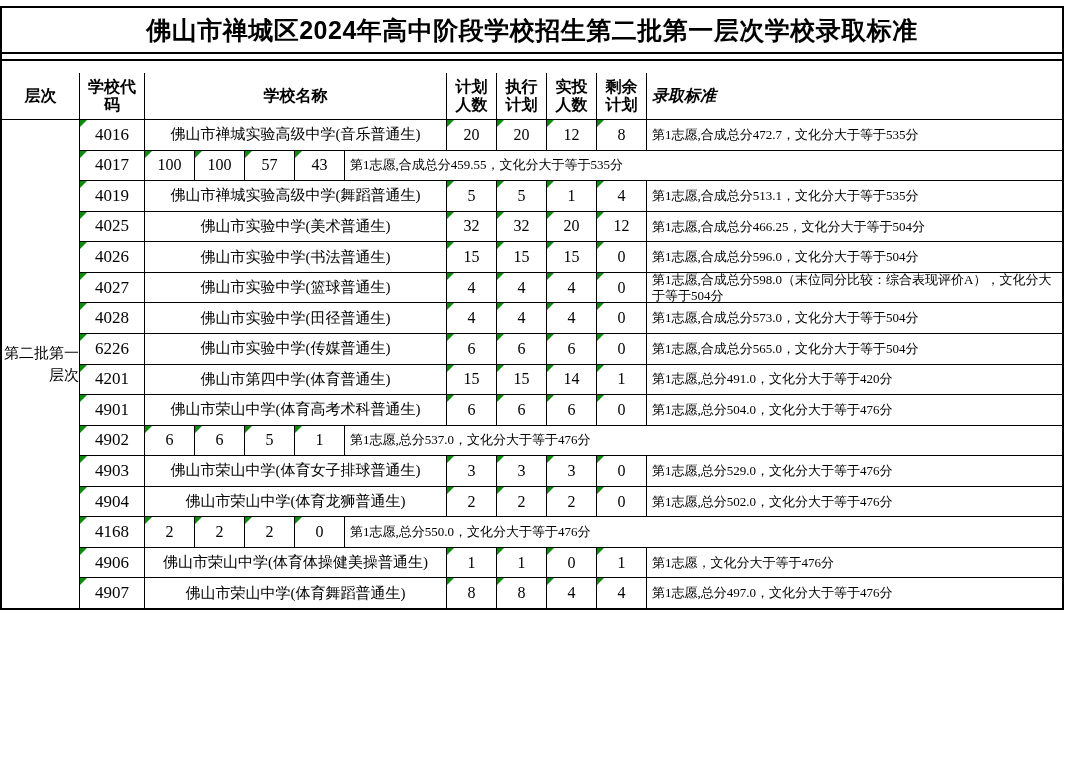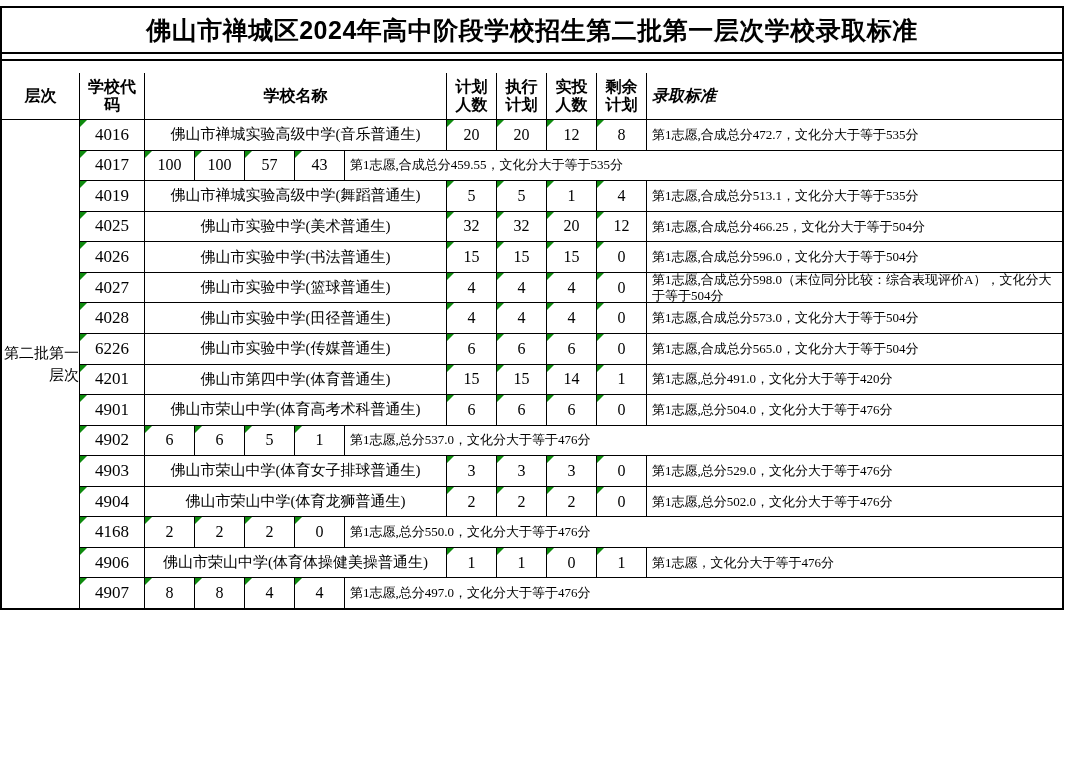--- a/index.html
+++ b/index.html
@@ -510,20 +510,23 @@
     <div class="cell std w-std">
       <span>第1志愿，文化分大于等于476分</span>
     </div>
   </div>
 
   <div class="row">
     <div class="cell code w-code">
       <span class="tri"></span>
       <span>4907</span>
     </div>
+    <div class="cell name w-name">
+      <span>佛山市荣山中学(体育舞蹈普通生)</span>
+    </div>
     <div class="cell num w-num">
       <span class="tri"></span>
       <span>8</span>
     </div>
     <div class="cell num w-num">
       <span class="tri"></span>
       <span>8</span>
     </div>
     <div class="cell num w-num">
       <span class="tri"></span>

